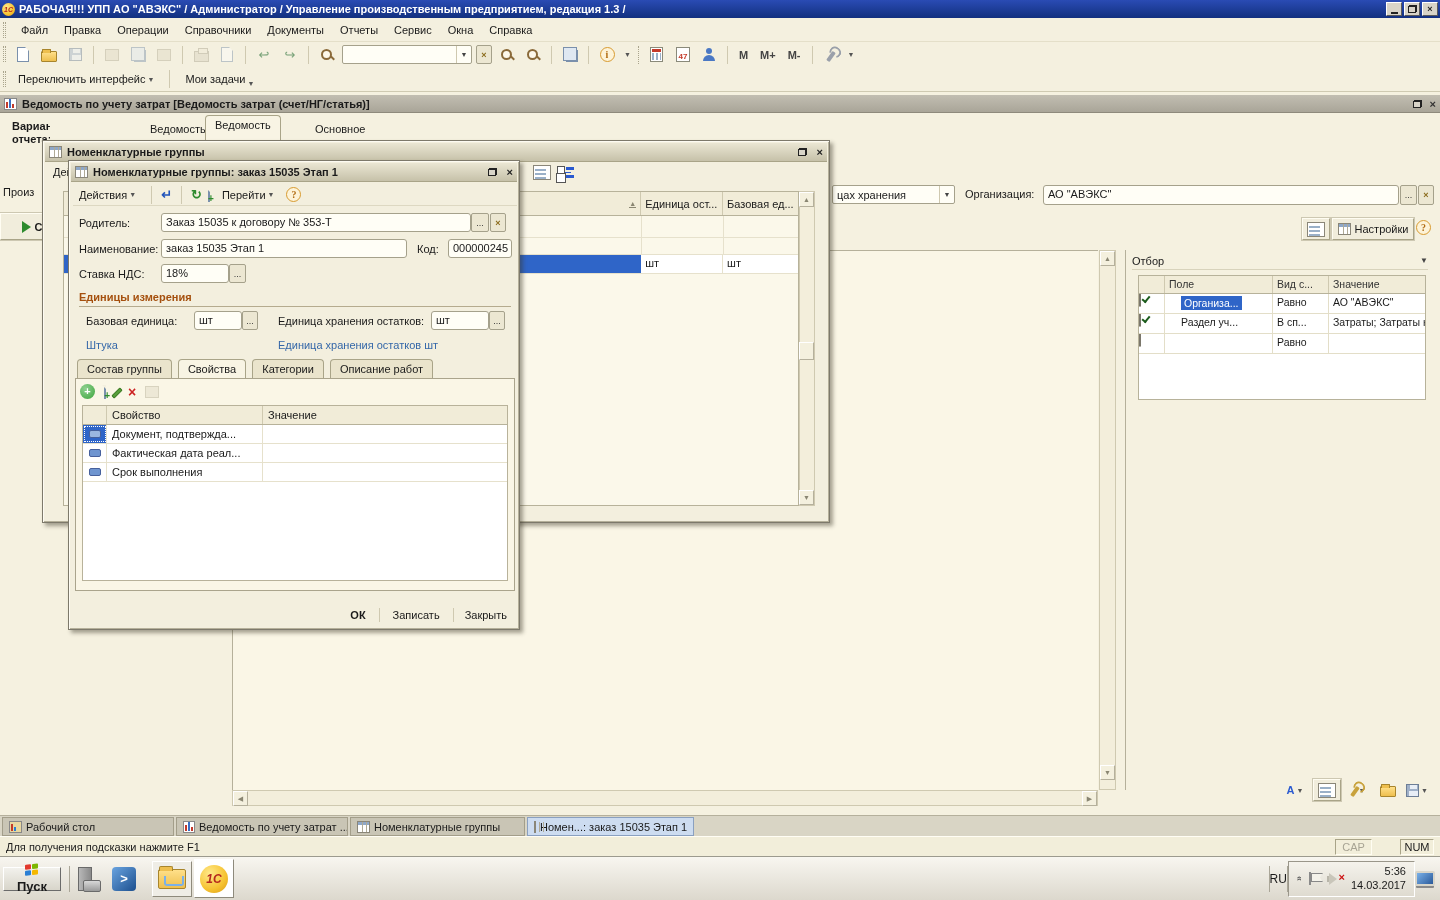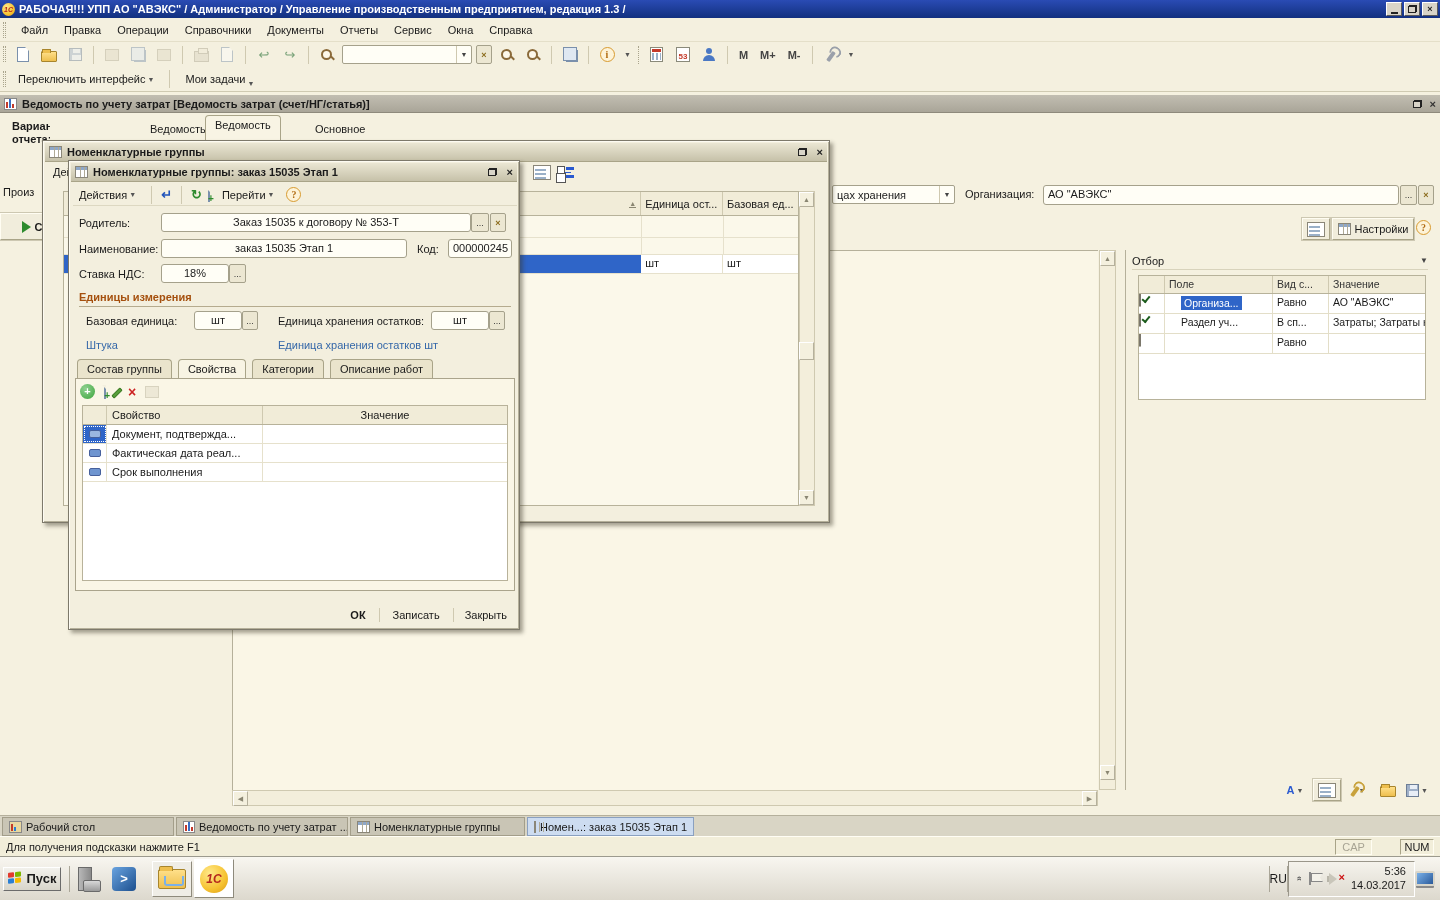--- a/index.html
+++ b/index.html
@@ -115,21 +115,21 @@
   .ic-checklist::before{content:"";position:absolute;left:0;top:1px;width:6px;height:6px;border:1px solid #555;background:#fff;box-shadow:0 8px 0 #fff,0 8px 0 1px #555;}
   .ic-checklist::after{content:"";position:absolute;left:9px;top:2px;width:8px;height:3px;background:#2a5ad0;box-shadow:0 8px 0 #2a5ad0,-2px 4px 0 -1px #2a5ad0;}
 
   
   .mditask{left:0;top:815px;width:1440px;height:21px;background:#d9d5c5;border-top:1px solid #b5b09c;display:flex;align-items:center;gap:2px;padding:1px 2px 0 2px;}
   .mtab{height:19px;display:flex;align-items:center;gap:4px;padding:0 6px;background:#c9c5b5;border:1px solid #a39e8a;white-space:nowrap;overflow:hidden;}
   .mtab.active{background:#cddcf0;border-color:#8aa0c0;}
   .statusbar{left:0;top:836px;width:1440px;height:20px;background:#f2eeda;border-top:1px solid #fffdf4;display:flex;align-items:center;padding:0 6px;}
   .scell{width:37px;height:16px;border:1px solid;border-color:#a9a488 #fffdf2 #fffdf2 #a9a488;display:flex;align-items:center;justify-content:center;margin-left:2px;}
   .taskbar{left:0;top:856px;width:1440px;height:44px;background:linear-gradient(180deg,#f8f6f0,#dcd8cd);border-top:1px solid #9c9a8e;display:flex;align-items:center;padding:0 3px;}
-  .startbtn{width:58px;height:24px;background:linear-gradient(#f2f1ec,#d8d5ca);border:1px solid;border-color:#fff #6b6b6b #6b6b6b #fff;display:flex;align-items:center;justify-content:center;gap:4px;font-weight:bold;font-size:13px;}
+  .startbtn{width:58px;height:24px;background:linear-gradient(#f2f1ec,#d8d5ca);border:1px solid;border-color:#fff #6b6b6b #6b6b6b #fff;display:flex;align-items:center;justify-content:center;gap:4px;font-weight:bold;font-size:13px;flex-direction:column;}
   .winlogo{width:15px;height:13px;display:grid;grid-template-columns:6px 6px;grid-template-rows:5px 5px;gap:1px;transform:skewY(-6deg);}
   .winlogo i{border-radius:1px;}
   .qbtn{display:flex;align-items:center;justify-content:center;margin-left:8px;}
   .raised{background:#efede6;border:1px solid;border-color:#fff #8e8a7c #8e8a7c #fff;}
   .psico{width:24px;height:24px;background:linear-gradient(135deg,#6aa4e0,#1c4f8e);border-radius:4px;color:#fff;font-weight:bold;display:flex;align-items:center;justify-content:center;font-size:13px;}
   .server{width:14px;height:24px;background:linear-gradient(90deg,#b8b8b8,#8a8a8a);border:1px solid #6a6a6a;position:relative;}
   .server::after{content:"";position:absolute;left:4px;bottom:-2px;width:16px;height:10px;background:linear-gradient(#d8d8d8,#9a9a9a);border:1px solid #6a6a6a;border-radius:2px;}
   .bigfolder{width:28px;height:20px;background:linear-gradient(#ffe08a,#eebf4e);border:1px solid #a8852c;border-radius:2px;position:relative;}
   .bigfolder::before{content:"";position:absolute;left:0;top:-4px;width:12px;height:4px;background:#eebf4e;border:1px solid #a8852c;border-bottom:none;border-radius:2px 2px 0 0;}
   .bigfolder::after{content:"";position:absolute;left:5px;top:6px;width:16px;height:8px;border:2px solid #7ab0e8;border-top:none;border-radius:0 0 3px 3px;}
@@ -236,21 +236,21 @@
     <span class="tsep"></span>
     <span class="tbtn">
         <span class="circ">i</span>
       </span>
     <span class="dd">▼</span>
     <span class="tsep" style="border-left:1px dotted #a9a48c;background:none;"></span>
     <span class="tbtn">
         <span class="ic-calc"></span>
       </span>
     <span class="tbtn">
-        <span class="ic-cal">53</span>
+        <span class="ic-cal">47</span>
       </span>
     <span class="tbtn">
         <span class="person"></span>
       </span>
     <span class="tsep"></span>
     <span class="mem">M</span>
     <span class="mem">M+</span>
     <span class="mem">M-</span>
     <span class="tsep"></span>
     <span class="tbtn">
@@ -428,21 +428,21 @@
         </div>
       </div>
       <div class="abs scroll" style="left:756px;top:50px;width:16px;height:315px;">
         <span class="sbtn" style="left:-1px;top:0;">▲</span>
         <span class="thumb" style="left:-1px;top:150px;width:15px;height:18px;"></span>
         <span class="sbtn" style="left:-1px;top:298px;">▼</span>
       </div>
     </div>
 
     
-    <div class="dlgframe" style="left:68px;top:65px;width:452px;height:470px;text-align:center;">
+    <div class="dlgframe" style="left:68px;top:65px;width:452px;height:470px;">
       <div class="dlgttl">
         <span class="ic-grid"></span>
         <span class="ttl">Номенклатурные группы: заказ 15035 Этап 1</span>
         <span class="dflat">
           <span><span class="glyph-min" style="background:#222;"></span></span>
           <span class="glyph-restore"></span>
           <span>×</span>
         </span>
       </div>
 

